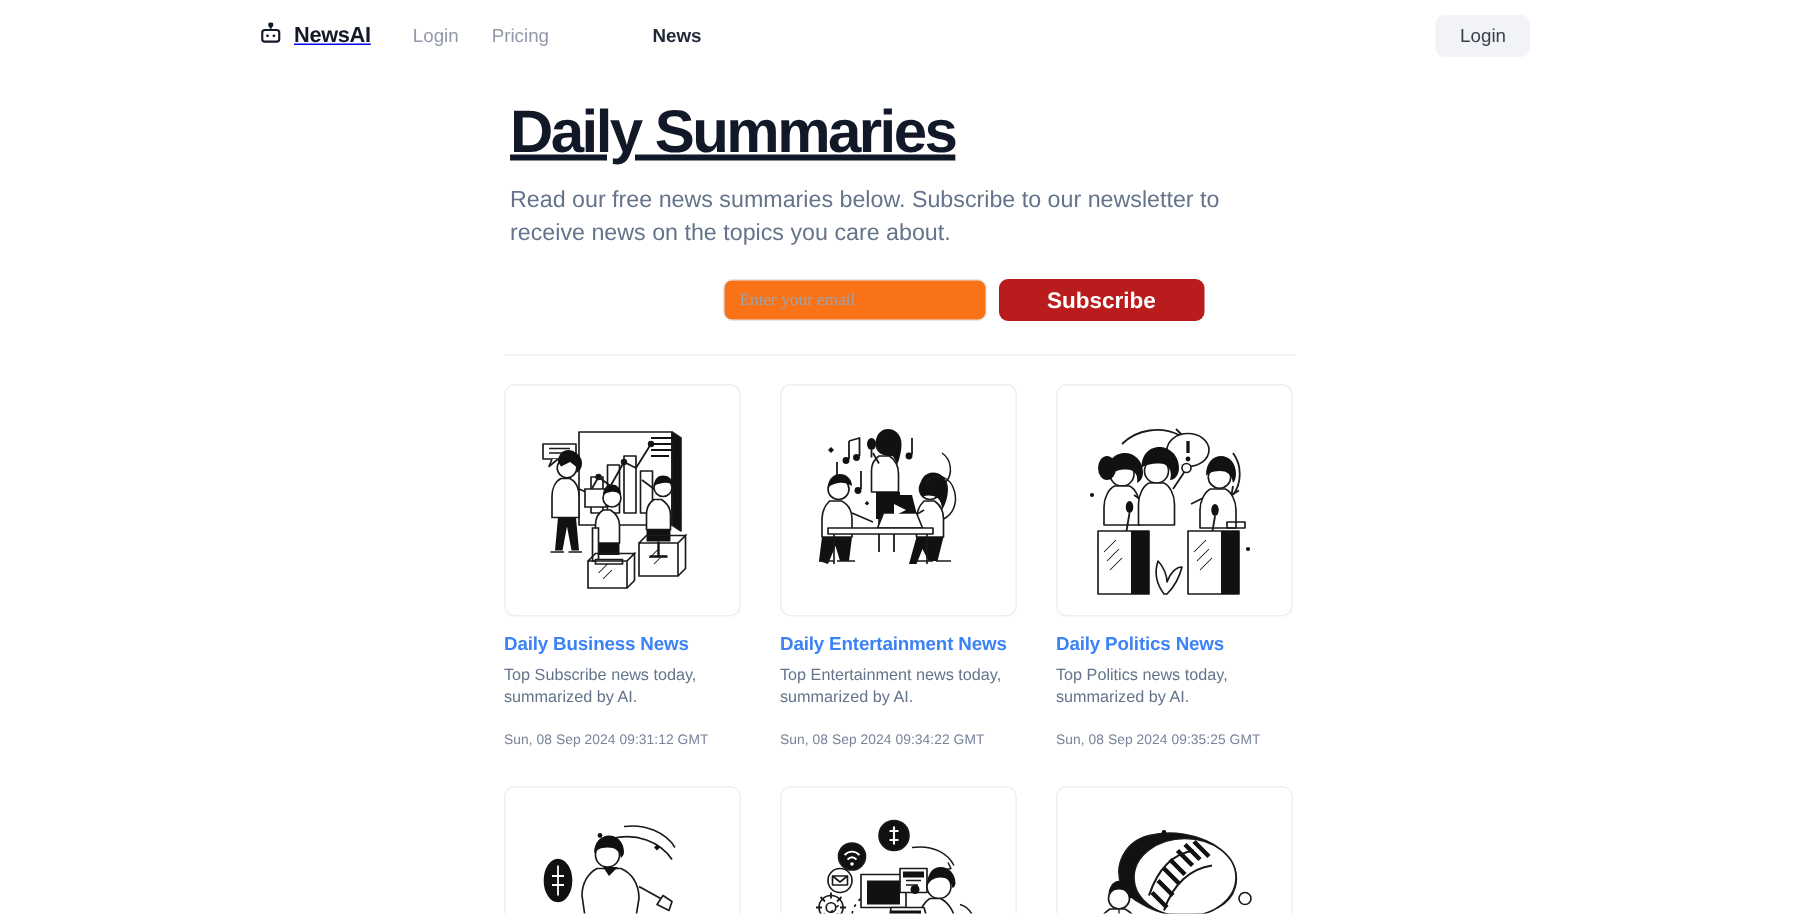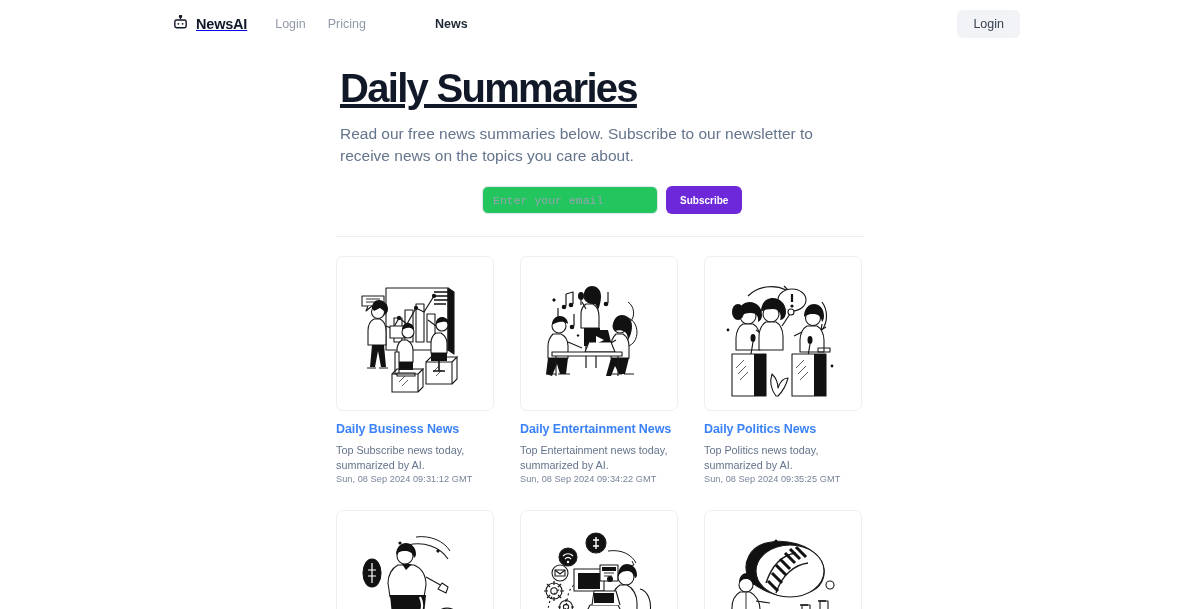--- a/index.html
+++ b/index.html
@@ -53,27 +53,27 @@
 
   
   .subscribe-row {
     display: flex; align-items: center; gap: 8px;
     margin-top: 19px; padding-left: 142px;
   }
   .email-input {
     width: 176px; height: 28px;
     border: 1px solid #e3e7ed; border-radius: 6px;
     padding: 0 10px; font-size: 11.5px; color: #334155;
-    font-family: Liberation Mono, monospace; background: #22c55e; outline: none;
+    font-family: Liberation Serif, serif; background: #f97316; outline: none;
   }
   .email-input::placeholder { color: #9aa3b2; }
   .subscribe-btn {
-    height: 28px; background: #6d28d9; color: #ffffff;
-    border: none; border-radius: 6px; padding: 0 14px;
-    font-size: 10px; font-weight: 600; font-family: inherit;
+    height: 28px; background: #b91c1c; color: #ffffff;
+    border: none; border-radius: 6px; padding: 0 32px;
+    font-size: 15px; font-weight: 600; font-family: inherit;
     cursor: pointer;
   }
 
   .divider {
     width: 528px; height: 1px; background: #eceff3;
     margin: 22px auto 0; 
   }
 
   
   .grid {
@@ -92,21 +92,21 @@
   .card-title {
     font-size: 12.5px; font-weight: bold; color: #3b82f6;
     margin-top: 11px; line-height: 1.2; letter-spacing: -0.1px;
   }
   .card-desc {
     font-size: 10.8px; color: #64748b; line-height: 1.42;
     margin-top: 6px;
   }
   .card-date {
     font-size: 9.2px; color: #7b8characters; color: #78839a;
-    margin-top: 0; letter-spacing: 0.05px;
+    margin-top: 14px; letter-spacing: 0.05px;
   }
 </style>
 </head>
 <body>
 
 <div class="navbar">
   <a class="brand" href="#">
     <span class="brand-icon">
       <svg viewBox="0 0 24 24" fill="none" stroke="#111827" stroke-width="2" stroke-linecap="round" stroke-linejoin="round">
         <path d="M12 2v3"></path>

